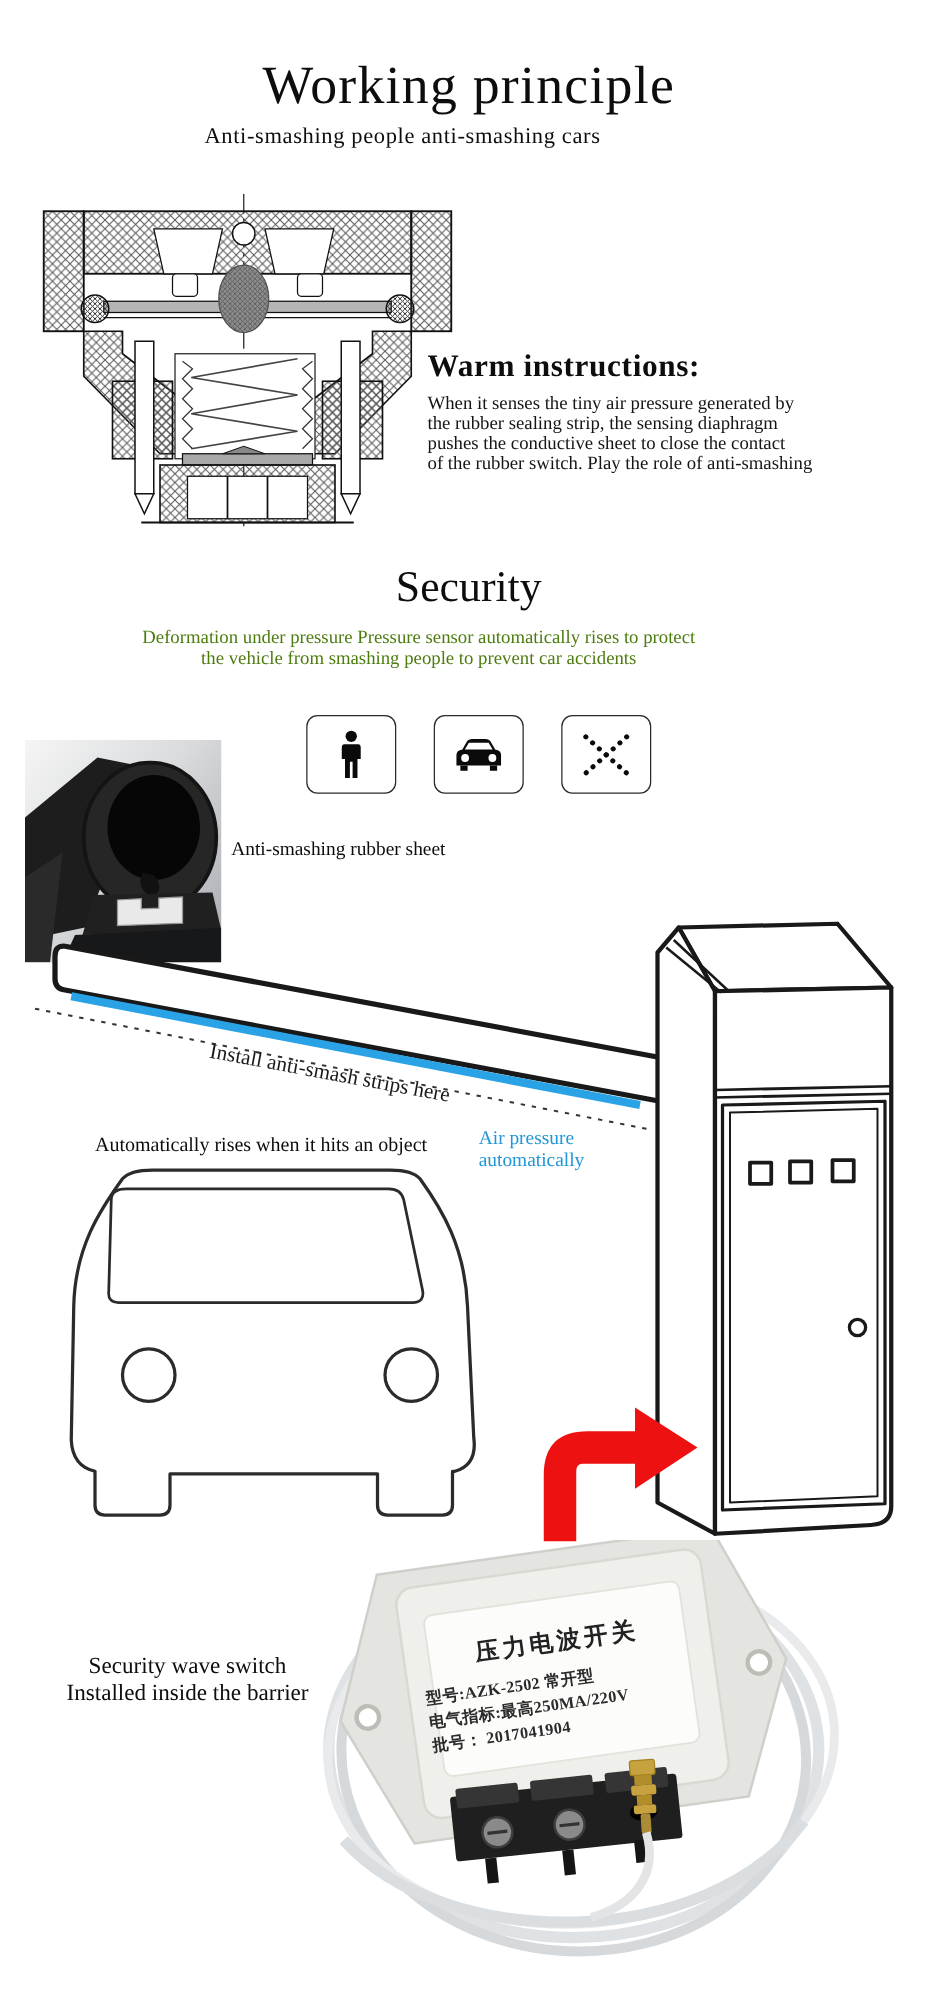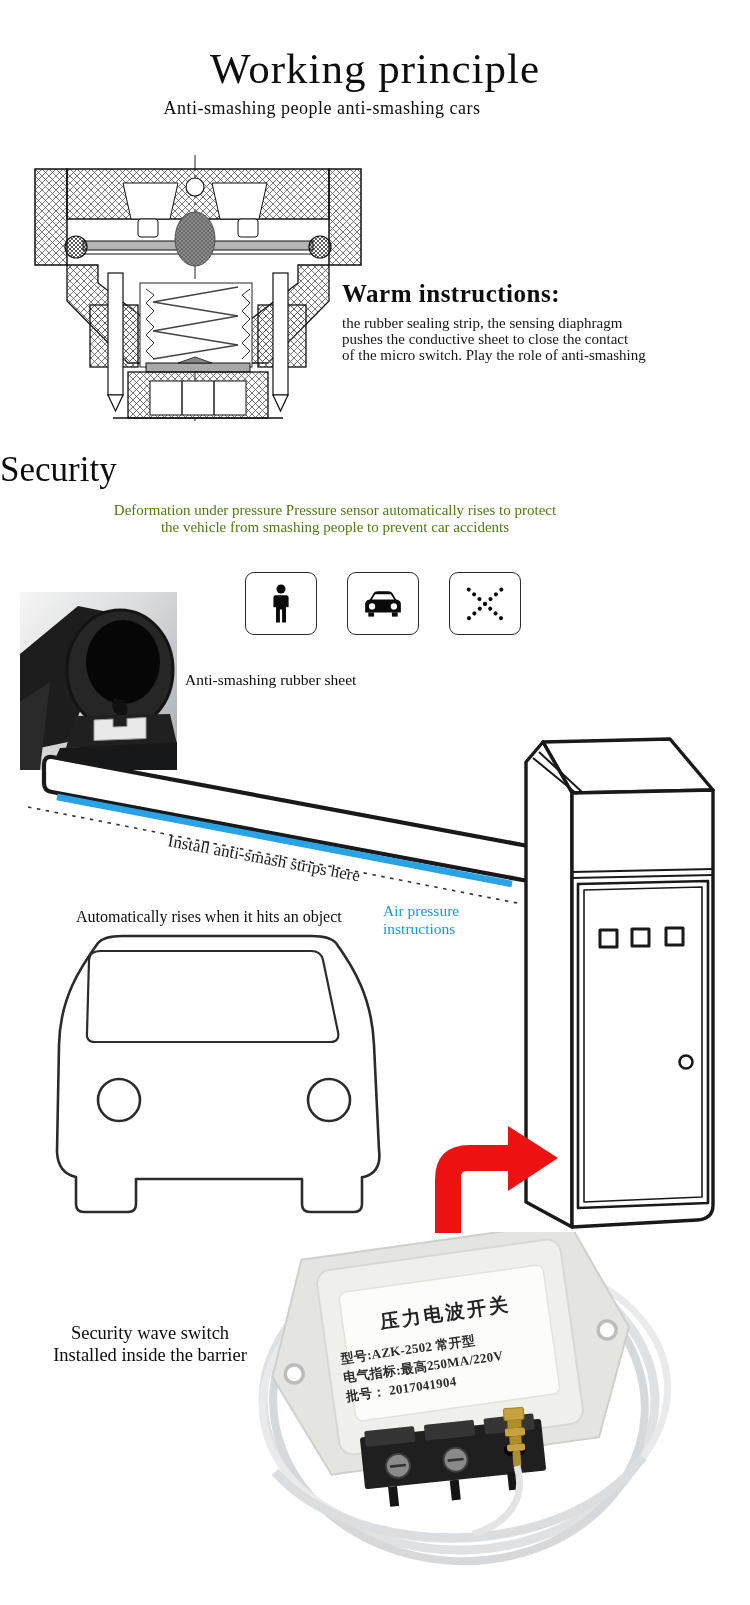--- a/index.html
+++ b/index.html
@@ -7,21 +7,21 @@
         font-family:Liberation Serif, serif;color:#111;padding-left:15px;}
   .abs{position:absolute;}
   
   .title{left:0;top:44px;width:750px;text-align:center;font-size:43px;letter-spacing:1px;color:#0d0d0d;}
   .subtitle{left:0;top:98px;width:644px;text-align:center;font-size:18px;letter-spacing:.5px;color:#0d0d0d;}
   
   .warm{left:342px;top:280px;width:390px;}
   .warm-h{font-size:25px;font-weight:bold;letter-spacing:.5px;margin-bottom:7px;color:#0d0d0d;}
   .warm-line{font-size:15px;line-height:16px;color:#151515;}
   
-  .sec-h{left:0;top:450px;width:750px;font-size:35px;color:#0d0d0d;}
+  .sec-h{left:0;top:450px;width:750px;text-align:center;font-size:35px;color:#0d0d0d;}
   .sec-line{width:670px;text-align:center;font-size:15px;line-height:17px;color:#4d7c0f;left:0;}
   .sec-l1{top:502px;} .sec-l2{top:519px;}
   
   .iconrow{left:245px;top:572px;display:flex;gap:30px;}
   .iconbox{width:70px;height:61px;border:1.6px solid #2a2a2a;border-radius:9px;
            display:flex;align-items:center;justify-content:center;background:#fff;}
   
   .rubber-photo{left:20px;top:592px;width:157px;height:178px;overflow:hidden;
                 background:linear-gradient(128deg,#f5f5f5 0%,#d9dbdd 45%,#a7abb0 100%);}
   .rubber-caption{left:185px;top:671px;font-size:15.5px;color:#0d0d0d;}
@@ -94,23 +94,24 @@
 
       <rect x="80" y="118" width="15" height="122" fill="#fff" stroke="#111" stroke-width="1.2"></rect>
       <polygon points="80,240 95,240 87.5,256" fill="#fff" stroke="#111" stroke-width="1.2"></polygon>
       <rect x="245" y="118" width="15" height="122" fill="#fff" stroke="#111" stroke-width="1.2"></rect>
       <polygon points="245,240 260,240 252.5,256" fill="#fff" stroke="#111" stroke-width="1.2"></polygon>
     </svg>
   </div>
 
   <div class="abs warm">
     <div class="warm-h">Warm instructions:</div>
+    <div class="warm-line">When it senses the tiny air pressure generated by</div>
     <div class="warm-line">the rubber sealing strip, the sensing diaphragm</div>
     <div class="warm-line">pushes the conductive sheet to close the contact</div>
-    <div class="warm-line">of the micro switch. Play the role of anti-smashing</div>
+    <div class="warm-line">of the rubber switch. Play the role of anti-smashing</div>
   </div>
 
   <div class="abs sec-h">Security</div>
   <div class="abs sec-line sec-l1">Deformation under pressure Pressure sensor automatically rises to protect</div>
   <div class="abs sec-line sec-l2">the vehicle from smashing people to prevent car accidents</div>
 
   <div class="abs iconrow">
     <div class="iconbox">
       <svg width="26" height="40" viewBox="0 0 24 36">
         <circle cx="12" cy="4.2" r="4.2" fill="#0a0a0a"></circle>
@@ -184,21 +185,21 @@
       </g>
 
       <path d="M435,533 L435,480 Q435,445 470,445 L508,445 L508,426 L558,458 L508,491 L508,471 L466,471 Q461,471 461,477 L461,533 Z" fill="#ee1111"></path>
     </svg>
   </div>
 
   <div class="abs install-label">Install anti-smash strips here</div>
   <div class="abs autorise-label">Automatically rises when it hits an object</div>
   <div class="abs airpressure">
     <div>Air pressure</div>
-    <div>instructions</div>
+    <div>automatically</div>
   </div>
 
   <div class="abs" style="left:235px;top:1232px;width:445px;height:345px;">
     <svg width="445" height="345" viewBox="0 0 445 345">
 
       <g fill="none">
         <ellipse cx="224" cy="168" rx="196" ry="150" stroke="#dfe2e4" stroke-width="9"></ellipse>
         <ellipse cx="224" cy="172" rx="186" ry="157" stroke="#d5d9dc" stroke-width="8" transform="rotate(4 224 172)"></ellipse>
         <ellipse cx="230" cy="165" rx="203" ry="142" stroke="#e8eaec" stroke-width="7" transform="rotate(-5 230 165)"></ellipse>
       </g>

